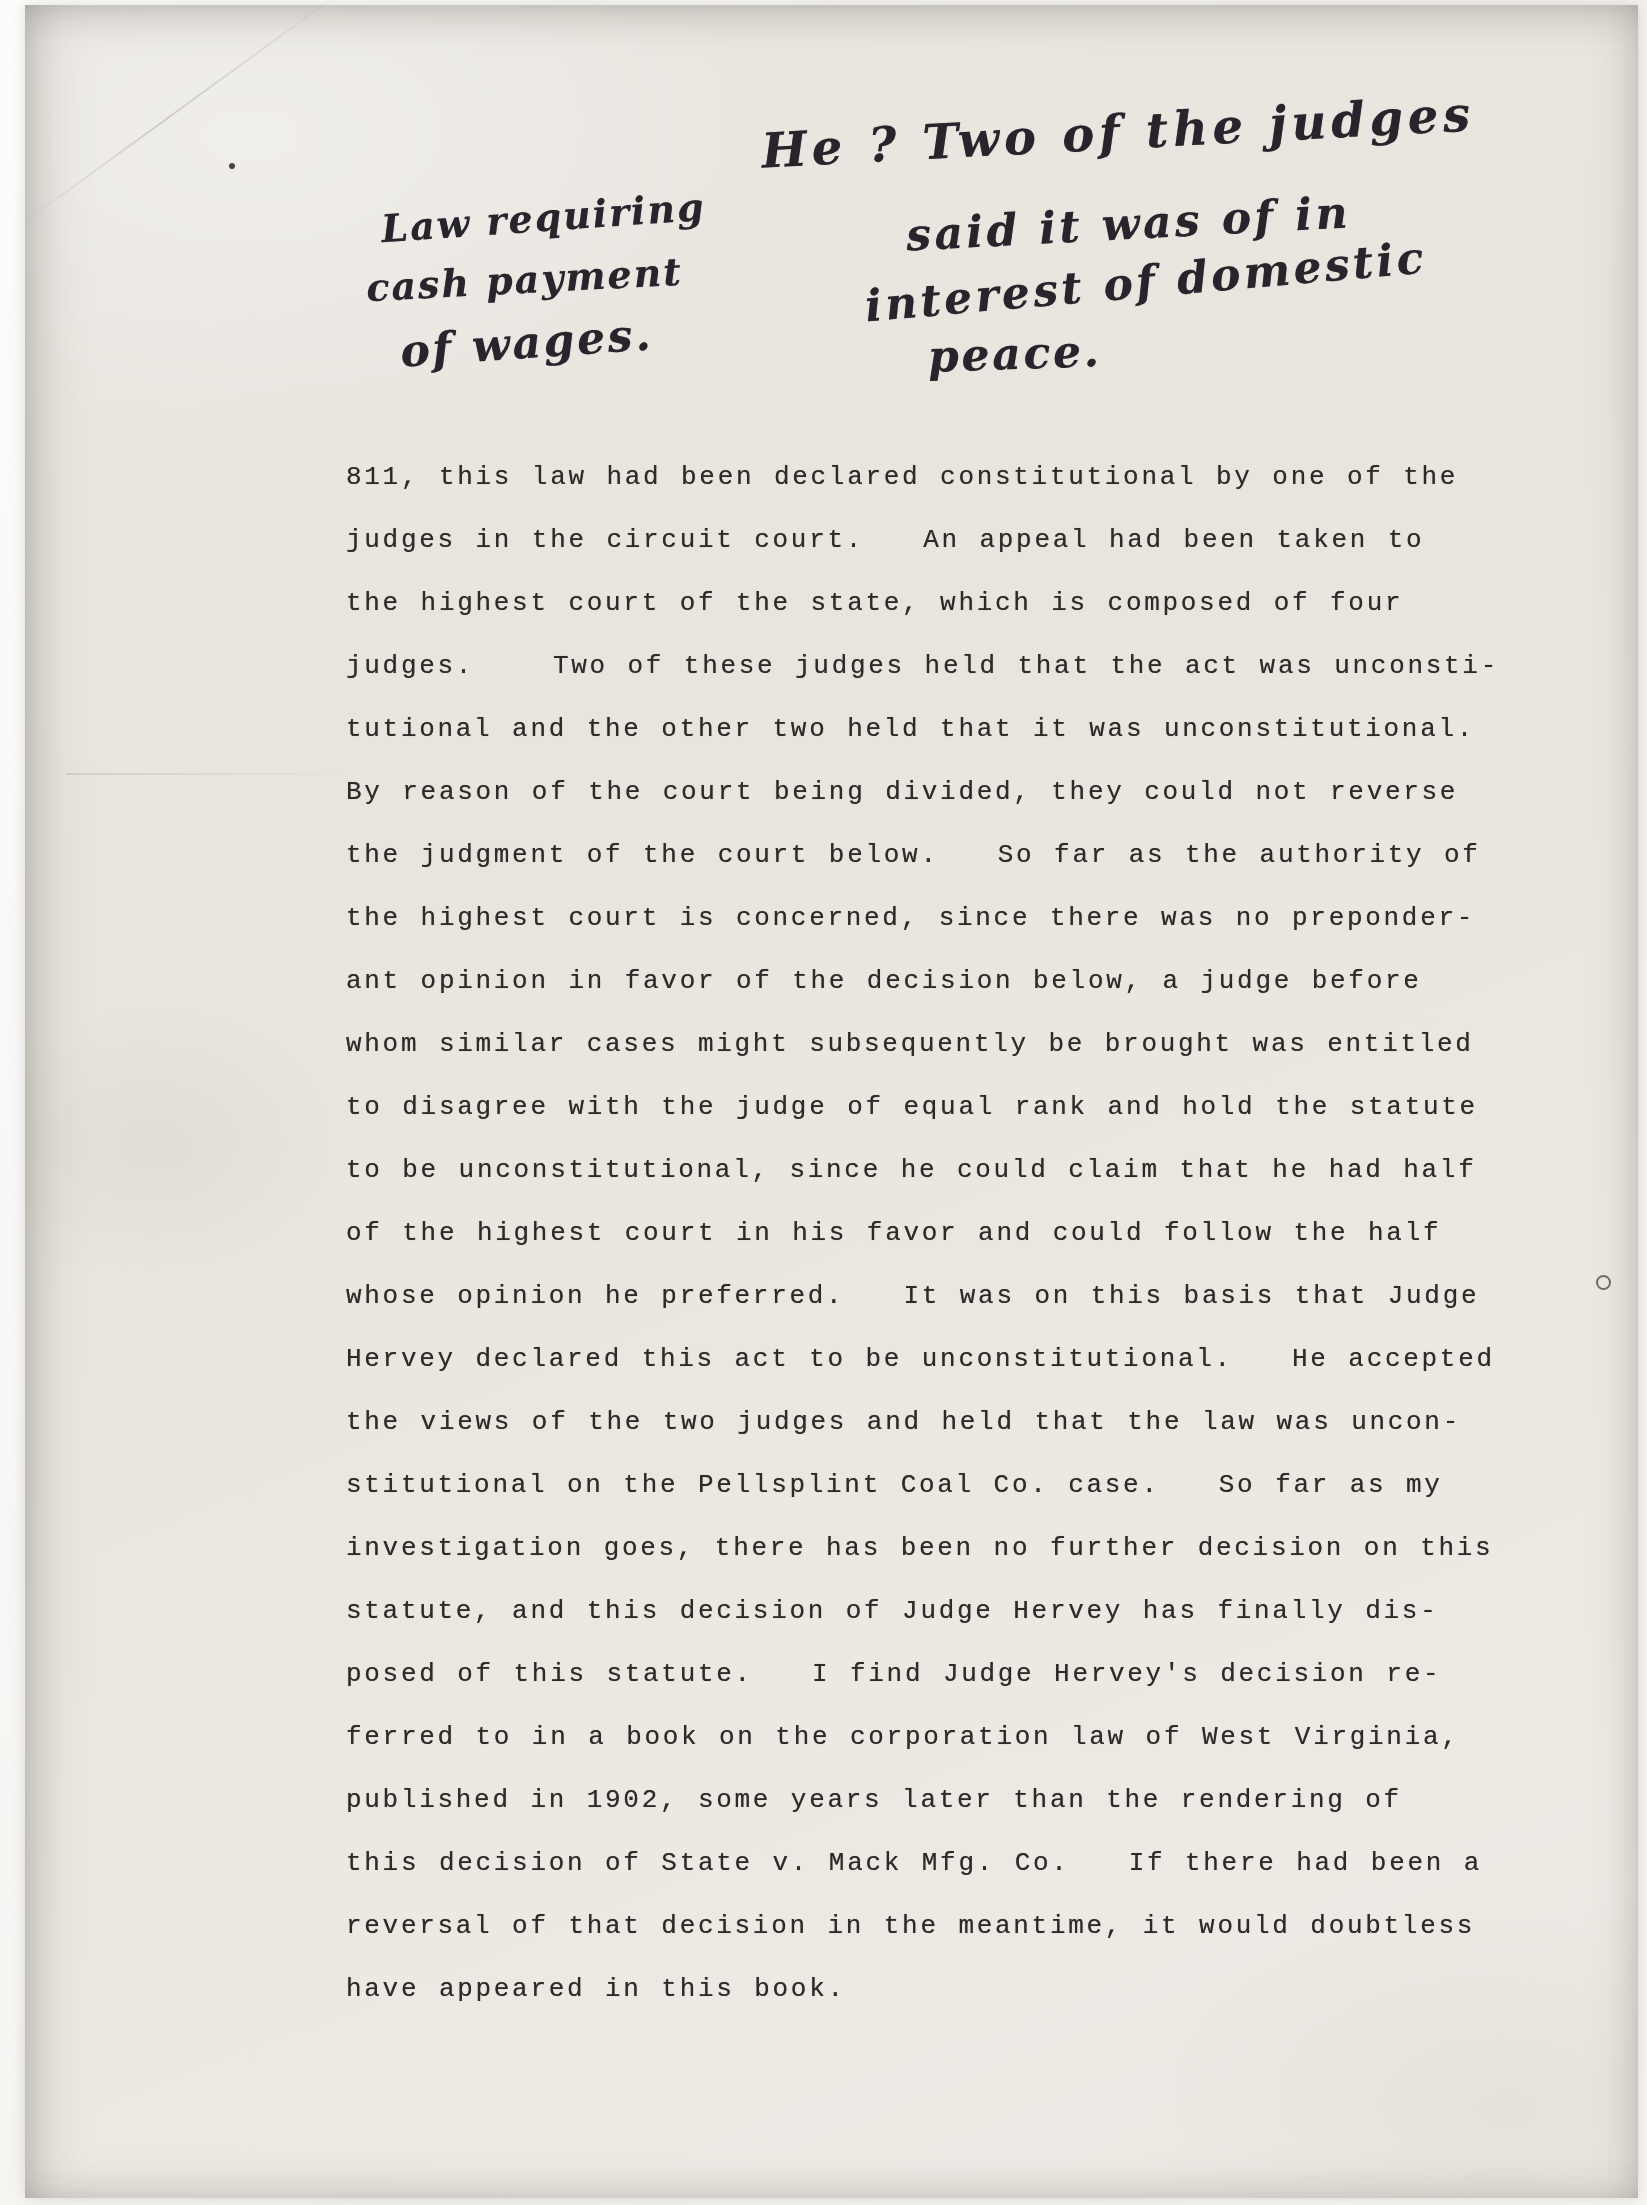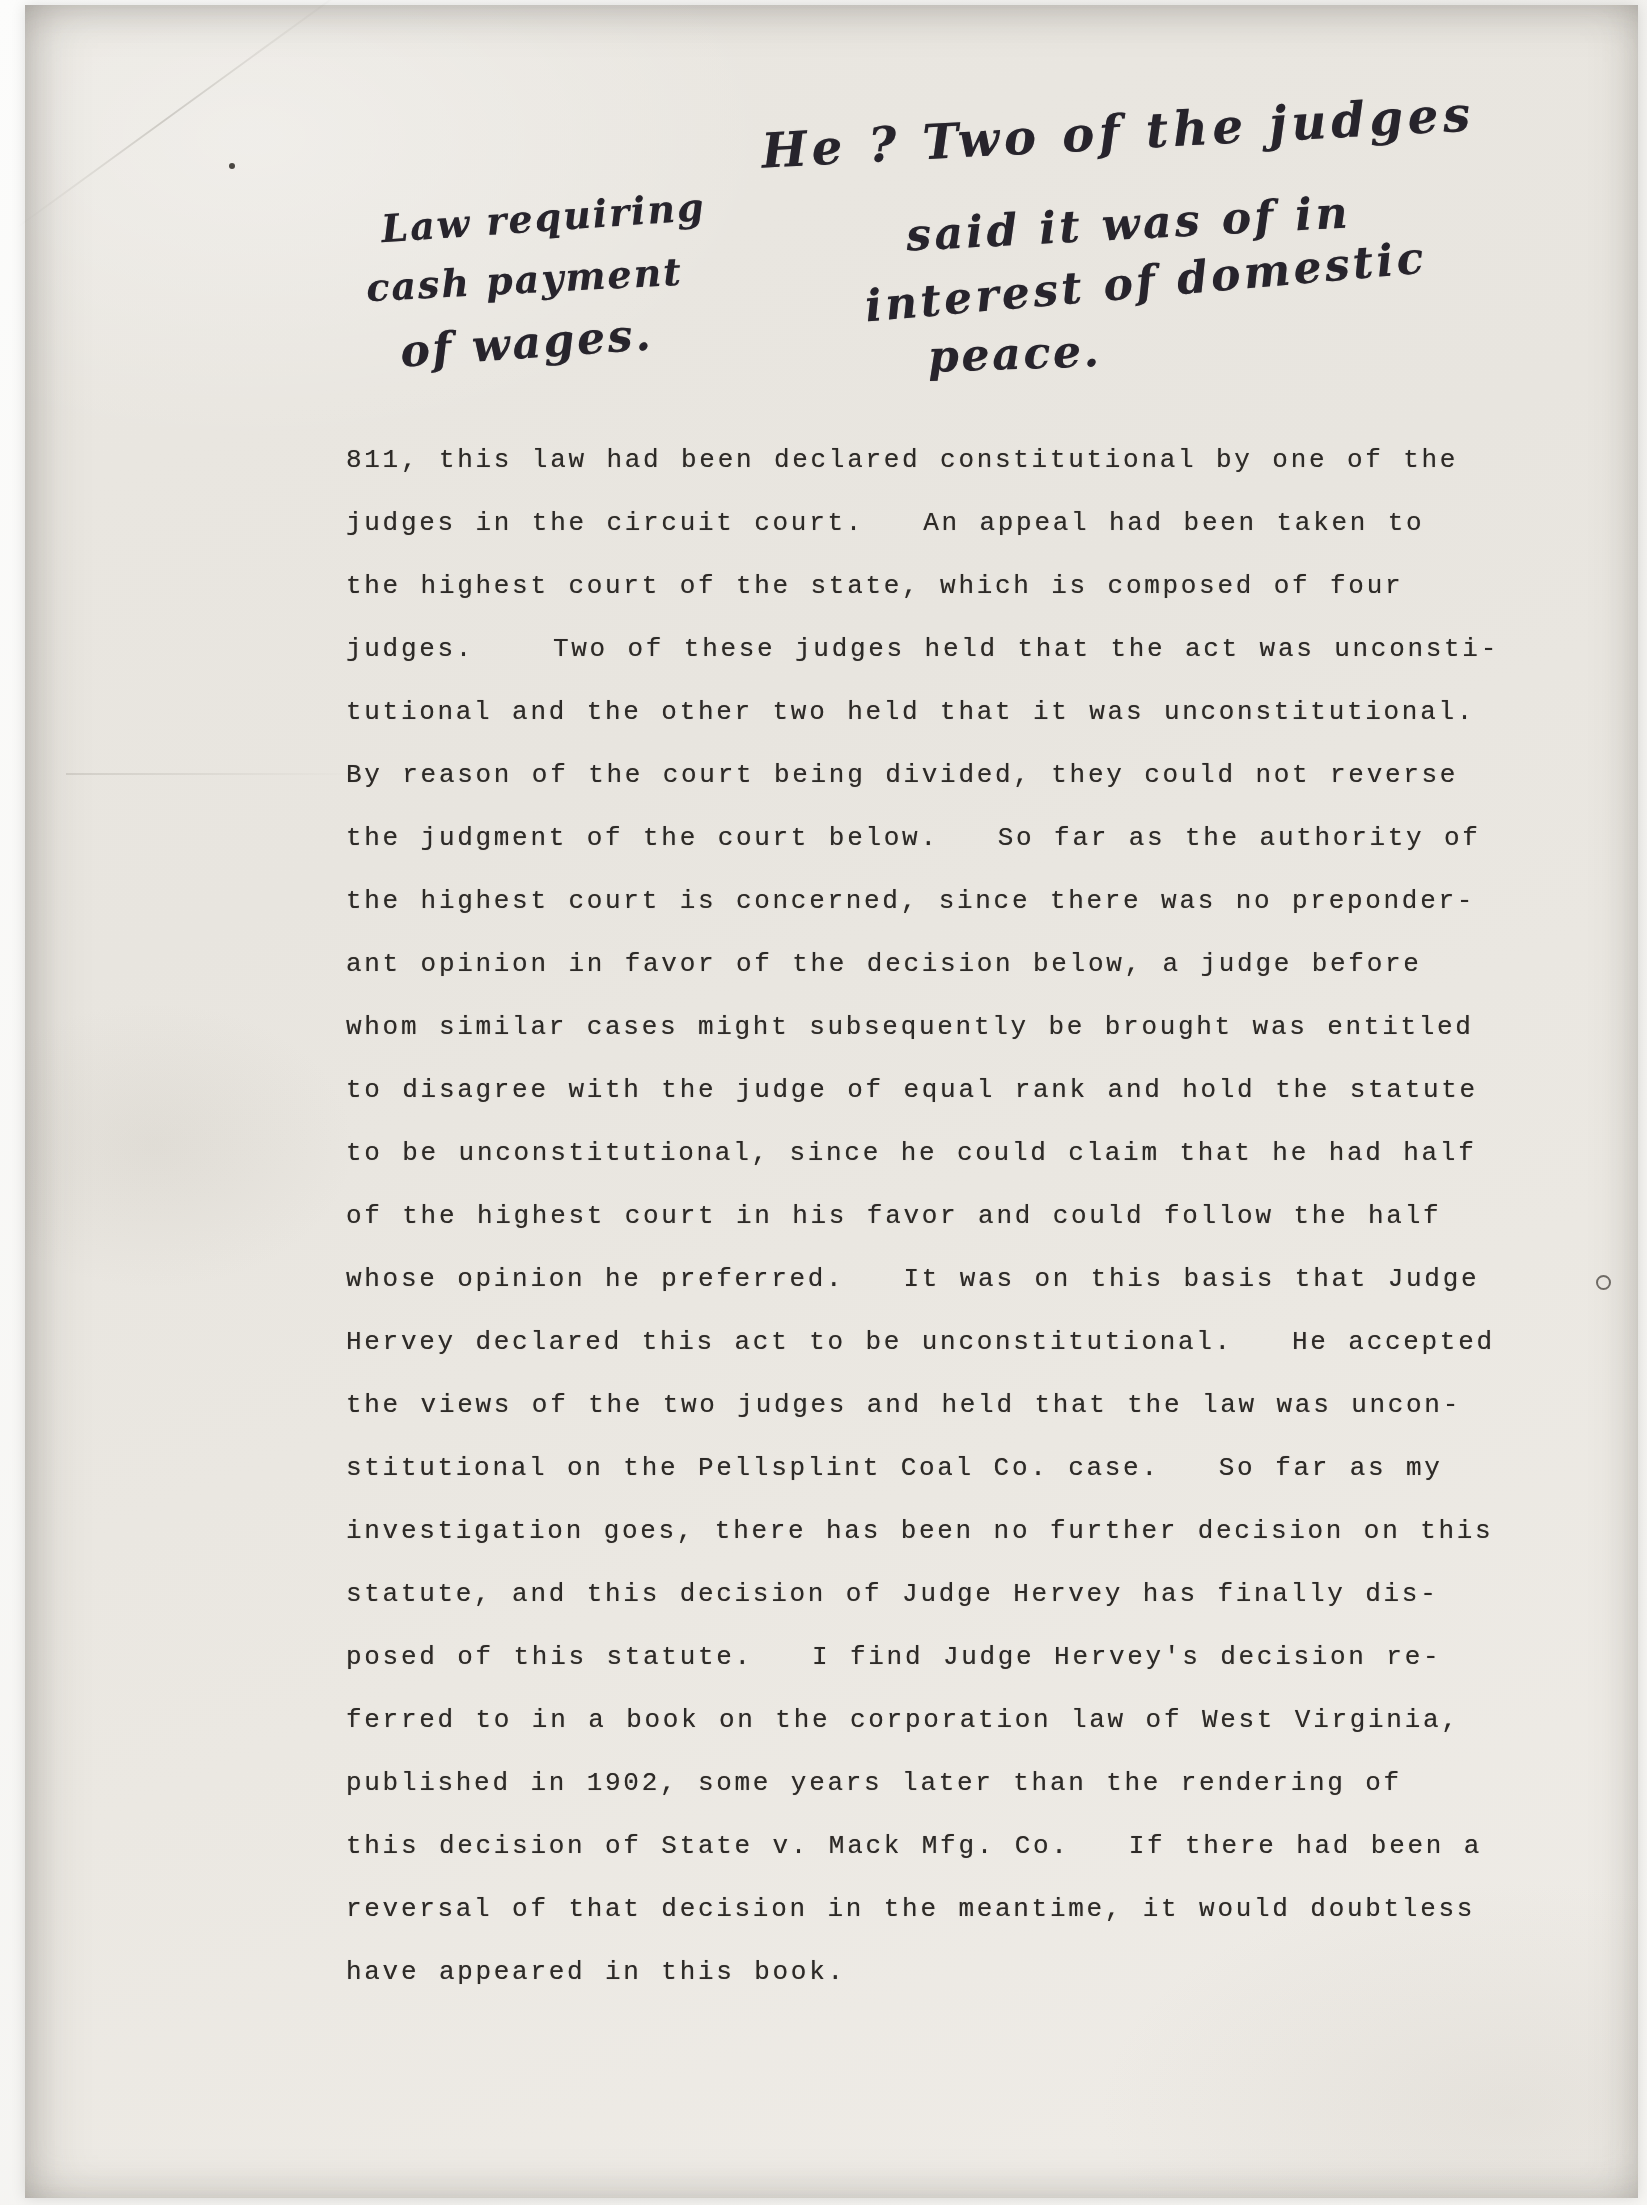--- a/index.html
+++ b/index.html
@@ -64,21 +64,21 @@
     top: 1275px;
     width: 11px;
     height: 11px;
     border-radius: 50%;
     border: 2.7px solid rgba(70,66,60,0.75);
     background: transparent;
   }
   .typed {
     position: absolute;
     left: 346px;
-    top: 429px;
+    top: 446px;
     width: 1171px;
     font-family: "Liberation Mono", "DejaVu Sans Mono", monospace;
     font-size: 26px;
     line-height: 63px;
     letter-spacing: 2.7px;
     word-spacing: 1.4px;
     color: #2d2a27;
     white-space: pre-wrap;
     text-shadow: 0 0 0.7px rgba(45,42,39,0.55);
   }

